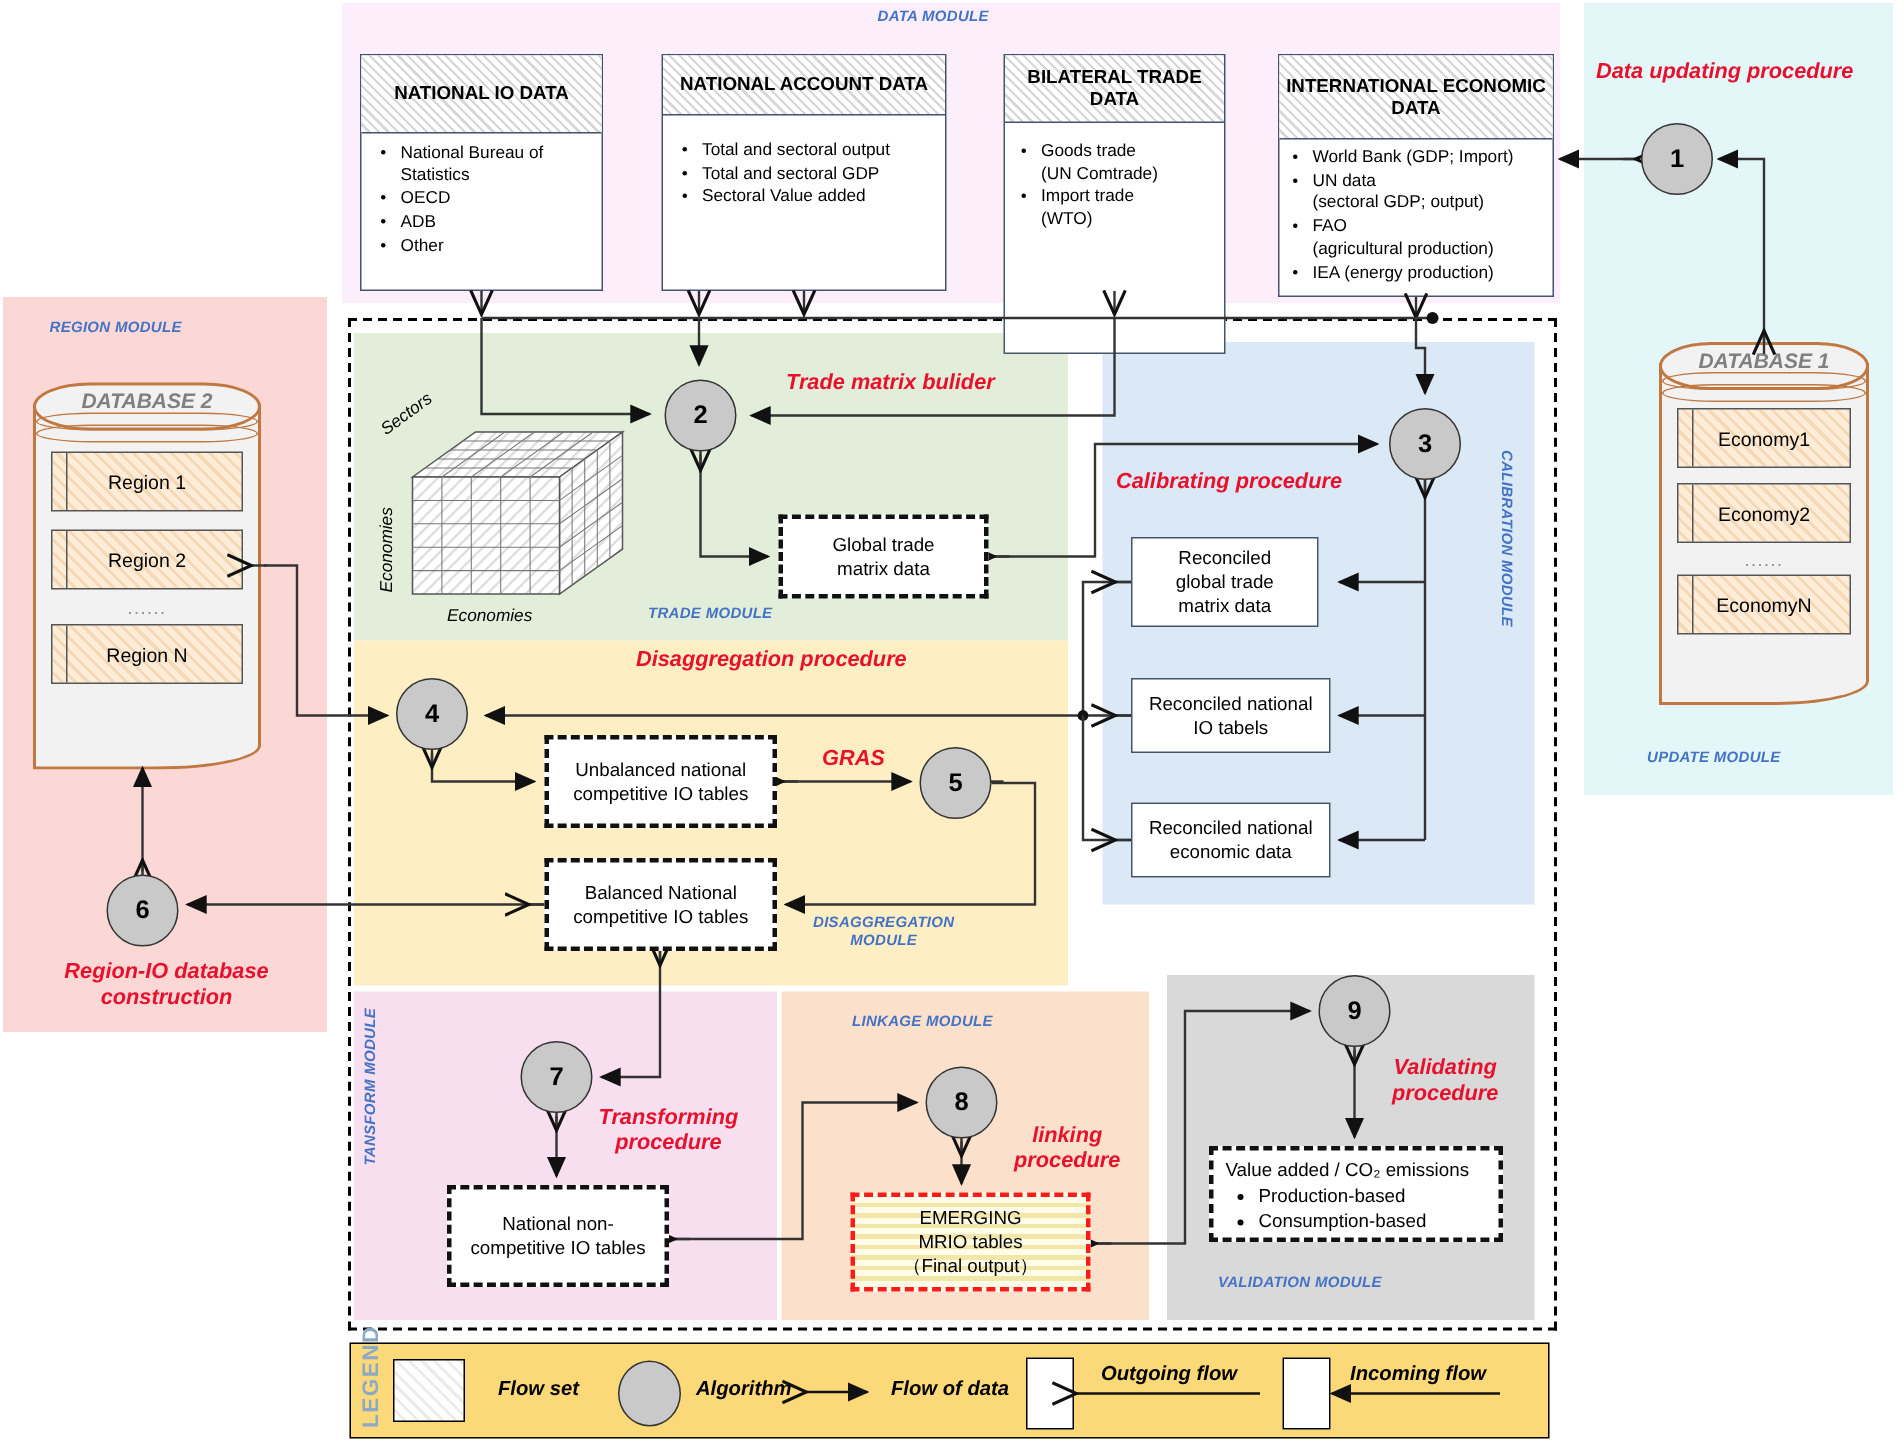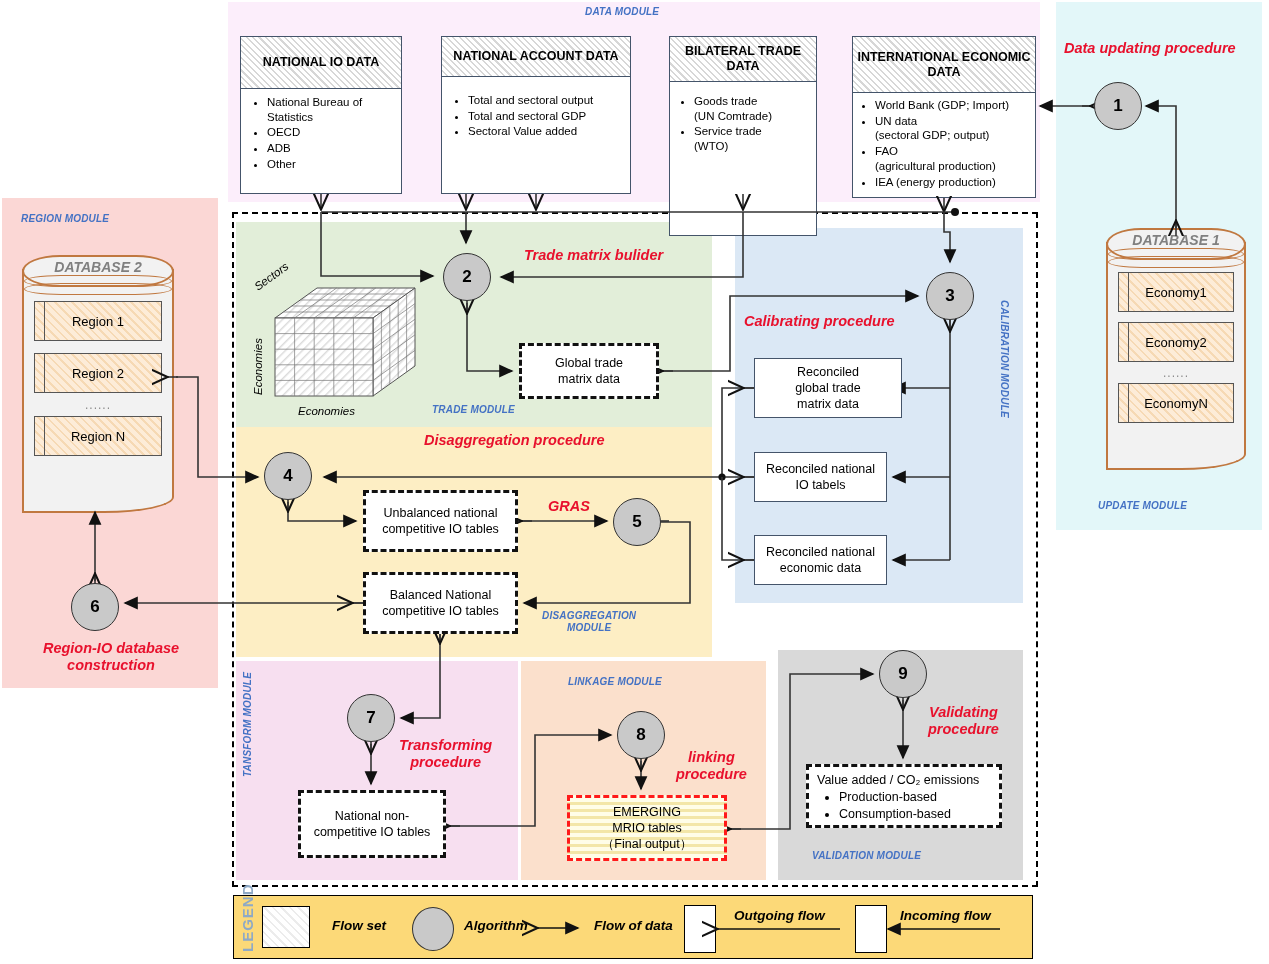--- a/index.html
+++ b/index.html
@@ -109,21 +109,21 @@
   <div class="panel p-disagg" style="left:236px;top:427px;width:476px;height:230px;"></div>
   <div class="panel p-transform" style="left:236px;top:661px;width:282px;height:219px;"></div>
   <div class="panel p-linkage" style="left:521px;top:661px;width:245px;height:219px;"></div>
   <div class="panel p-valid" style="left:778px;top:650px;width:245px;height:230px;"></div>
   <div class="panel p-legend" style="left:233px;top:895px;width:800px;height:64px;"></div>
 
   <div class="outer-dash" style="left:232px;top:212px;width:806px;height:675px;"></div>
 
   <div class="mtitle" style="left:585px;top:6px;">DATA MODULE</div>
   <div class="mtitle" style="left:1098px;top:500px;">UPDATE MODULE</div>
-  <div class="mtitle" style="left:21px;top:213px;">REGION MODULE</div>
+  <div class="mtitle" style="left:33px;top:213px;">REGION MODULE</div>
   <div class="mtitle" style="left:432px;top:404px;">TRADE MODULE</div>
   <div class="mtitle vert" style="left:998px;top:300px;">CALIBRATION MODULE</div>
   <div class="mtitle" style="left:542px;top:610px;text-align:center;">DISAGGREGATION
 MODULE</div>
   <div class="mtitle vert rev" style="left:242px;top:672px;">TANSFORM MODULE</div>
   <div class="mtitle" style="left:568px;top:676px;">LINKAGE MODULE</div>
   <div class="mtitle" style="left:812px;top:850px;">VALIDATION MODULE</div>
 
   <div class="proc" style="left:1064px;top:40px;">Data updating procedure</div>
   <div class="proc" style="left:524px;top:247px;">Trade matrix bulider</div>
@@ -156,21 +156,21 @@
       <li>Total and sectoral GDP</li>
       <li>Sectoral Value added</li>
     </ul>
   </div>
 
   <div class="dbox" style="left:669px;top:36px;width:148px;height:200px;">
     <div class="hdr" style="height:45px;">BILATERAL TRADE DATA</div>
     <ul style="padding-top:12px;padding-left:24px;">
       <li style="white-space:pre-line;">Goods trade
 (UN Comtrade)</li>
-      <li style="white-space:pre-line;">Service trade
+      <li style="white-space:pre-line;">Import trade
 (WTO)</li>
     </ul>
   </div>
 
   <div class="dbox" style="left:852px;top:36px;width:184px;height:162px;">
     <div class="hdr" style="height:56px;">INTERNATIONAL ECONOMIC DATA</div>
     <ul style="padding-top:5px;padding-left:22px;">
       <li style="white-space:pre-line;">World Bank  (GDP; Import)</li>
       <li style="white-space:pre-line;">UN data
 (sectoral GDP; output)</li>
@@ -254,21 +254,21 @@
       <line x1="118" y1="86.8" x2="160" y2="56.8"></line>
         <line x1="118" y1="102.4" x2="160" y2="72.4"></line>
     </g>
   </svg>
   <div class="cublab" style="left:252px;top:283px;transform:rotate(-36deg);transform-origin:left top;">Sectors</div>
   <div class="cublab" style="left:252px;top:395px;transform:rotate(-90deg);transform-origin:left top;">Economies</div>
   <div class="cublab" style="left:298px;top:405px;">Economies</div>
 
   <div class="ddata" style="left:519px;top:343px;width:140px;height:56px;">Global trade
 matrix data</div>
-  <div class="sbox" style="left:754px;top:358px;width:148px;height:60px;">Reconciled
+  <div class="sbox" style="left:754px;top:358px;width:125px;height:60px;">Reconciled
 global trade
 matrix data</div>
   <div class="sbox" style="left:754px;top:452px;width:133px;height:50px;">Reconciled national
 IO tabels</div>
   <div class="sbox" style="left:754px;top:535px;width:133px;height:50px;">Reconciled national
 economic data</div>
   <div class="ddata" style="left:363px;top:490px;width:155px;height:62px;">Unbalanced national
 competitive IO tables</div>
   <div class="ddata" style="left:363px;top:572px;width:155px;height:62px;">Balanced National
 competitive IO tables</div>

